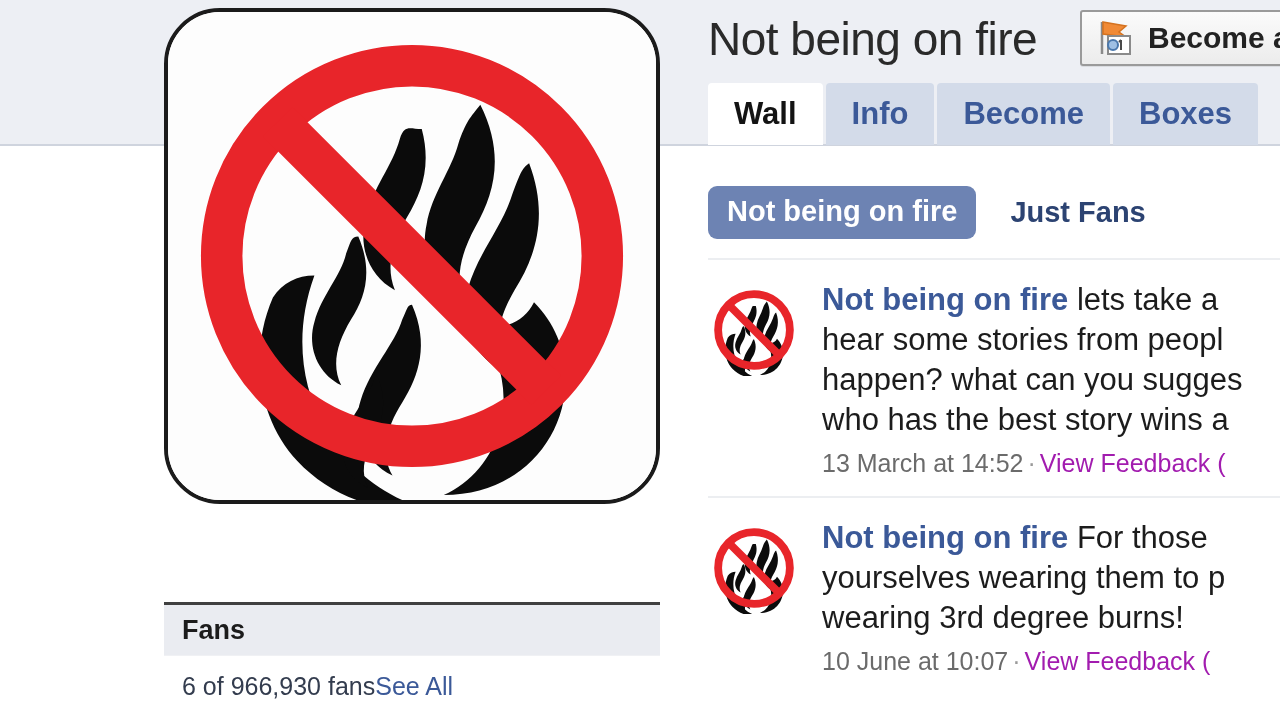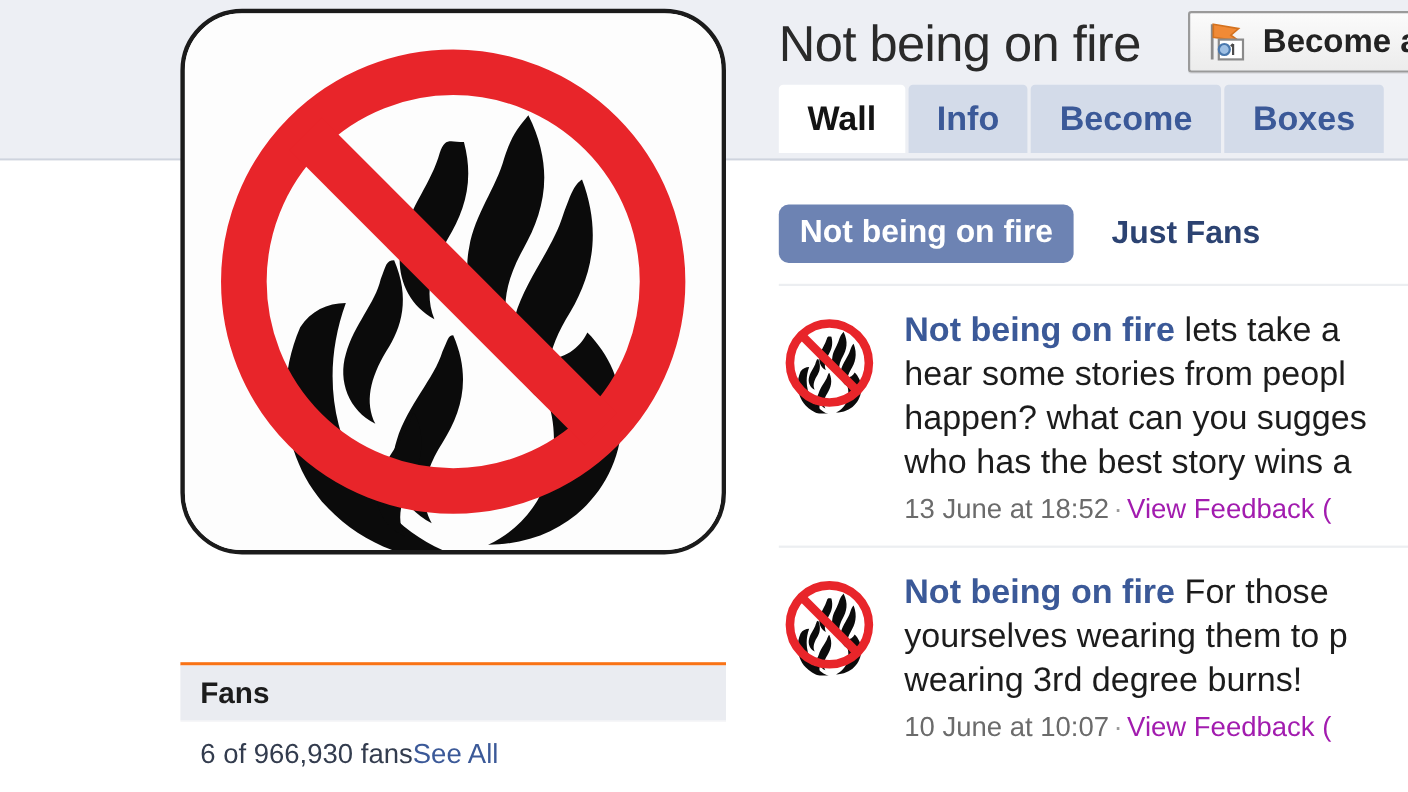--- a/index.html
+++ b/index.html
@@ -48,21 +48,21 @@
     color:#3b5998;
     font-size:25px;
     text-decoration:none;
     line-height:44px;
     white-space:nowrap;
   }
 
   
   #fans-box{
     position:absolute; left:0px; top:602px; width:496px; height:118px;
-    border-top:3px solid #f97316;
+    border-top:3px solid #404040;
     background:#ffffff;
   }
   #fans-header{
     height:50px;
     background:#eaecf1;
     padding-left:18px;
     display:flex; align-items:center;
   }
   #fans-title{
     font-size:27px; font-weight:bold; color:#1c1c1c;
@@ -109,21 +109,21 @@
   }
   #become-fan-icon{ width:42px; height:40px; flex:0 0 42px; margin-right:12px;}
   #become-fan-label{
     font-size:30px; font-weight:bold; color:#222222;
   }
 
   
   #tabs{
     position:absolute; left:8px; top:89px;
     height:50px;
-    display:flex; align-items:flex-end;
+    display:flex; align-items:center;
     white-space:nowrap;
   }
   .tab{
     height:62px;
     padding:0 26px;
     display:flex; align-items:center; justify-content:center;
     font-size:31px; font-weight:bold;
     background:#d3dbe9;
     color:#3b5998;
     margin-right:3px;
@@ -304,21 +304,21 @@
             <circle cx="100" cy="100" r="78" fill="none" stroke="#e8252a" stroke-width="17"></circle>
             <path d="M45 45 L155 155" stroke="#e8252a" stroke-width="17"></path>
           </svg>
         </span>
       </div>
       <div class="post-body">
         <div class="post-text"><a class="post-author" href="#">Not being on fire</a><span> lets take a</span></div>
         <div class="post-text">hear some stories from peopl</div>
         <div class="post-text">happen? what can you sugges</div>
         <div class="post-text">who has the best story wins a</div>
-        <div class="post-meta"><span>13 June at 18:52</span><span class="meta-dot">·</span><a href="#">View Feedback (</a></div>
+        <div class="post-meta"><span>13 March at 14:52</span><span class="meta-dot">·</span><a href="#">View Feedback (</a></div>
       </div>
     </div>
 
     <div class="post">
       <div class="post-avatar">
         <span>
           <svg viewBox="0 0 200 200" aria-hidden="true">
             <rect x="0" y="0" width="200" height="200" fill="#ffffff"></rect>
             <g fill="#0b0b0b">
               <path d="M128 38 c10 20 6 36 -2 50 c-6 11 -9 22 -4 33 c-13 -6 -19 -20 -16 -34 c2 -12 10 -22 13 -33 c3 -9 5 -11 9 -16 z"></path>

